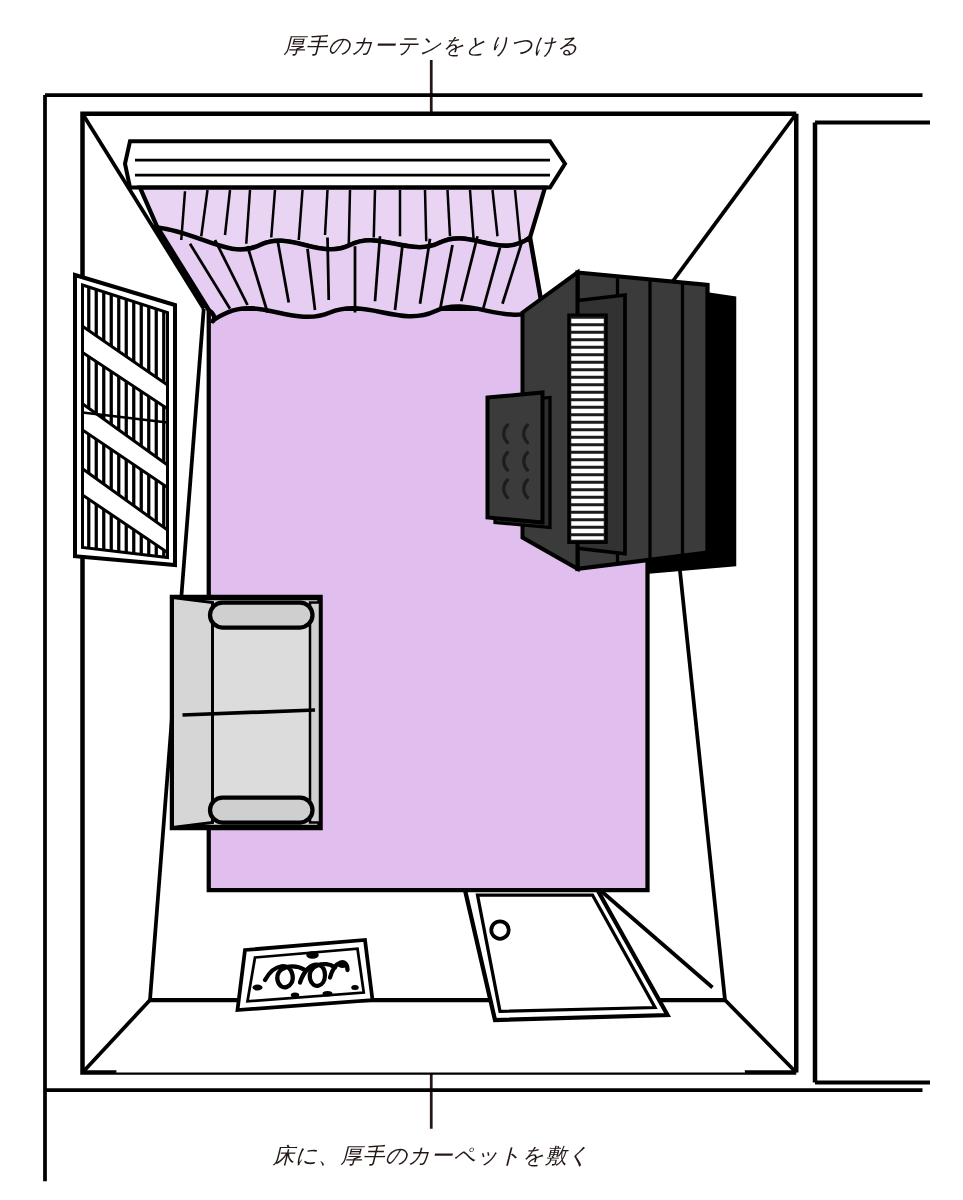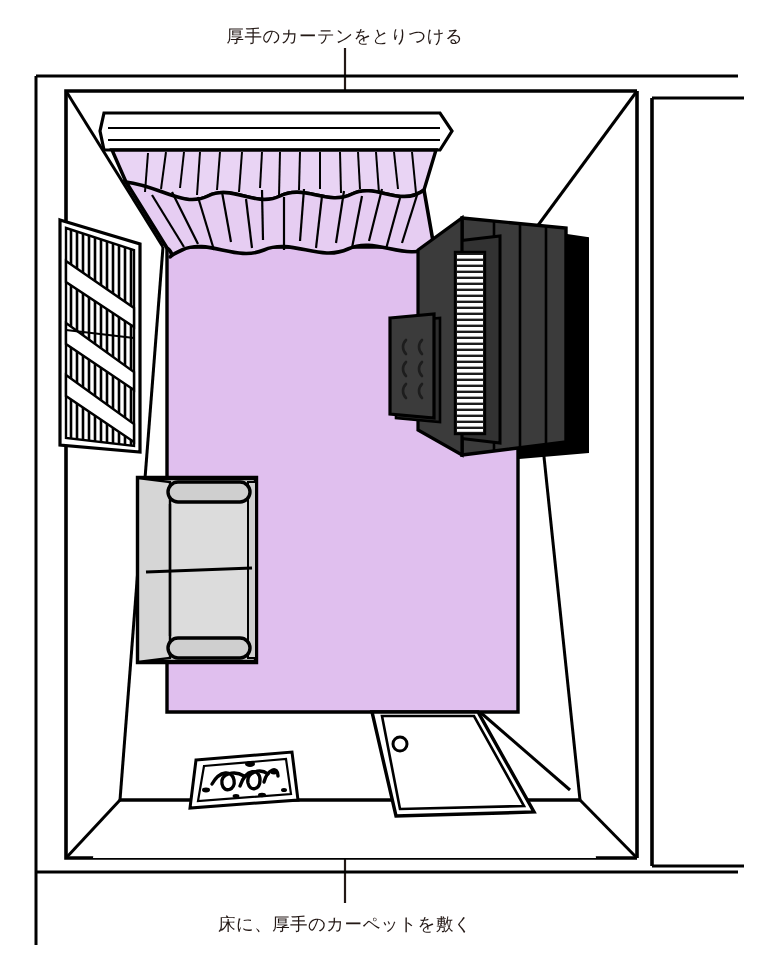--- a/index.html
+++ b/index.html
@@ -12,20 +12,21 @@
     width: 770px;
     height: 960px;
     font-family: "Liberation Sans", "DejaVu Sans", sans-serif;
     overflow: hidden;
   }
   #stage {
     position: relative;
     width: 686px;
     height: 960px;
     background: #ffffff;
+    font-style: italic;
   }
   svg#scene {
     display: block;
     width: 770px;
     height: 960px;
   }
   .ann-text {
     font-family: "Liberation Sans", "DejaVu Sans", sans-serif;
     font-size: 17.5px;
     fill: #231815;

